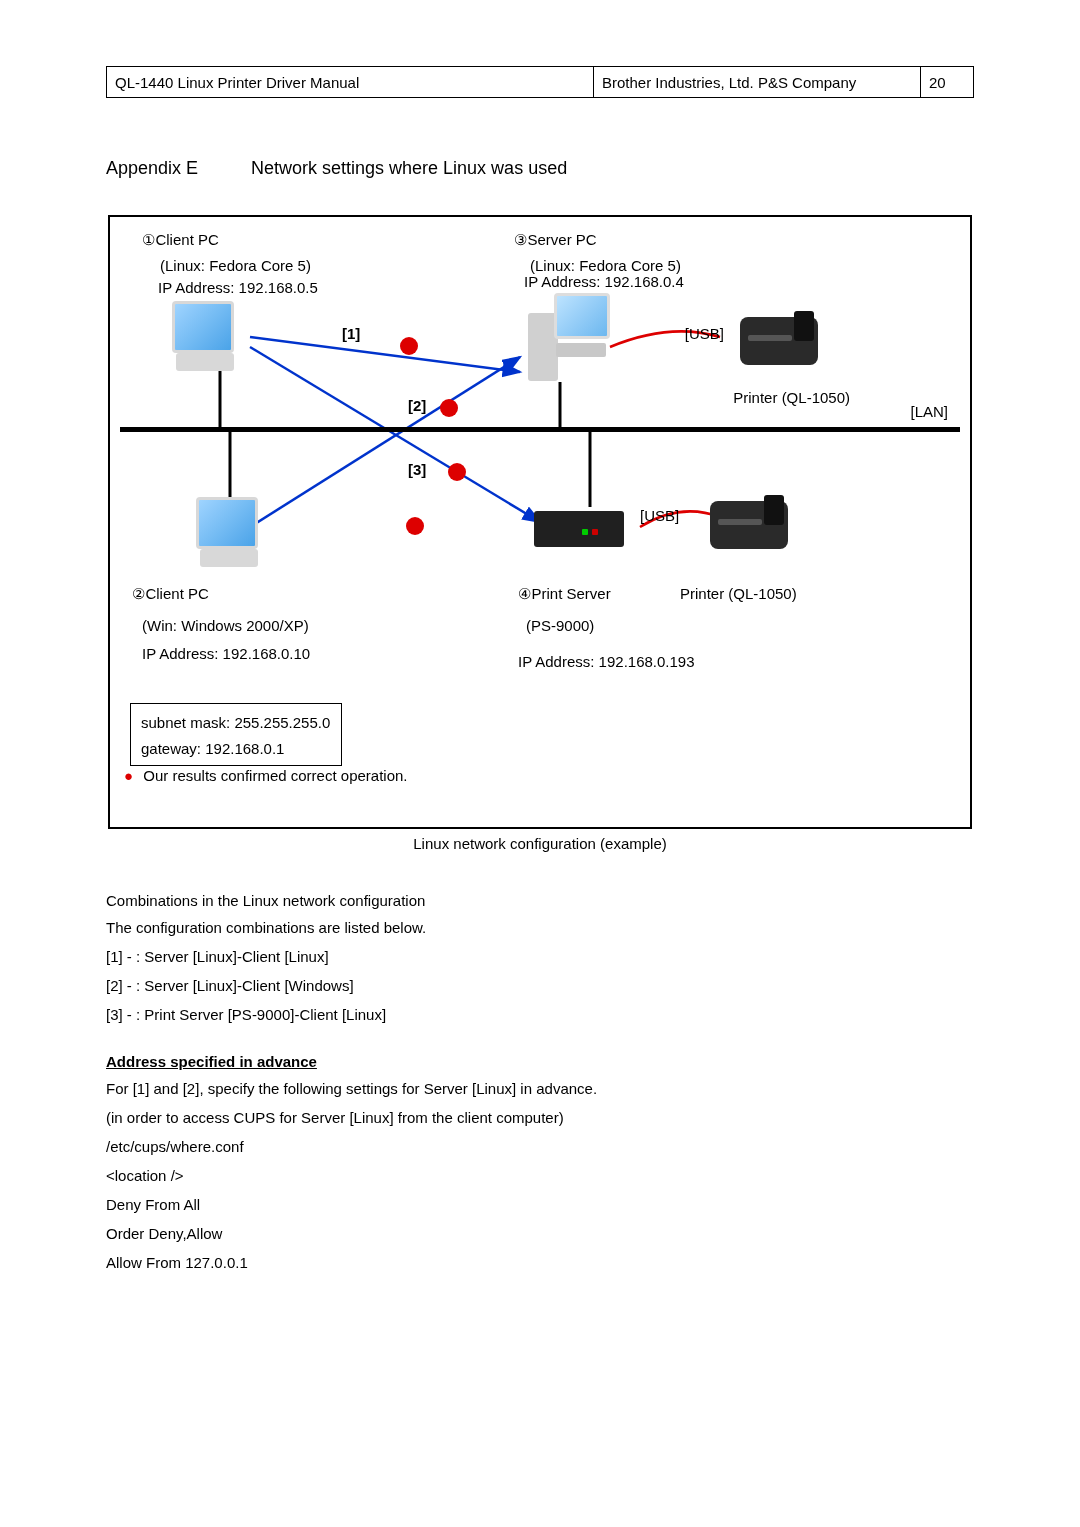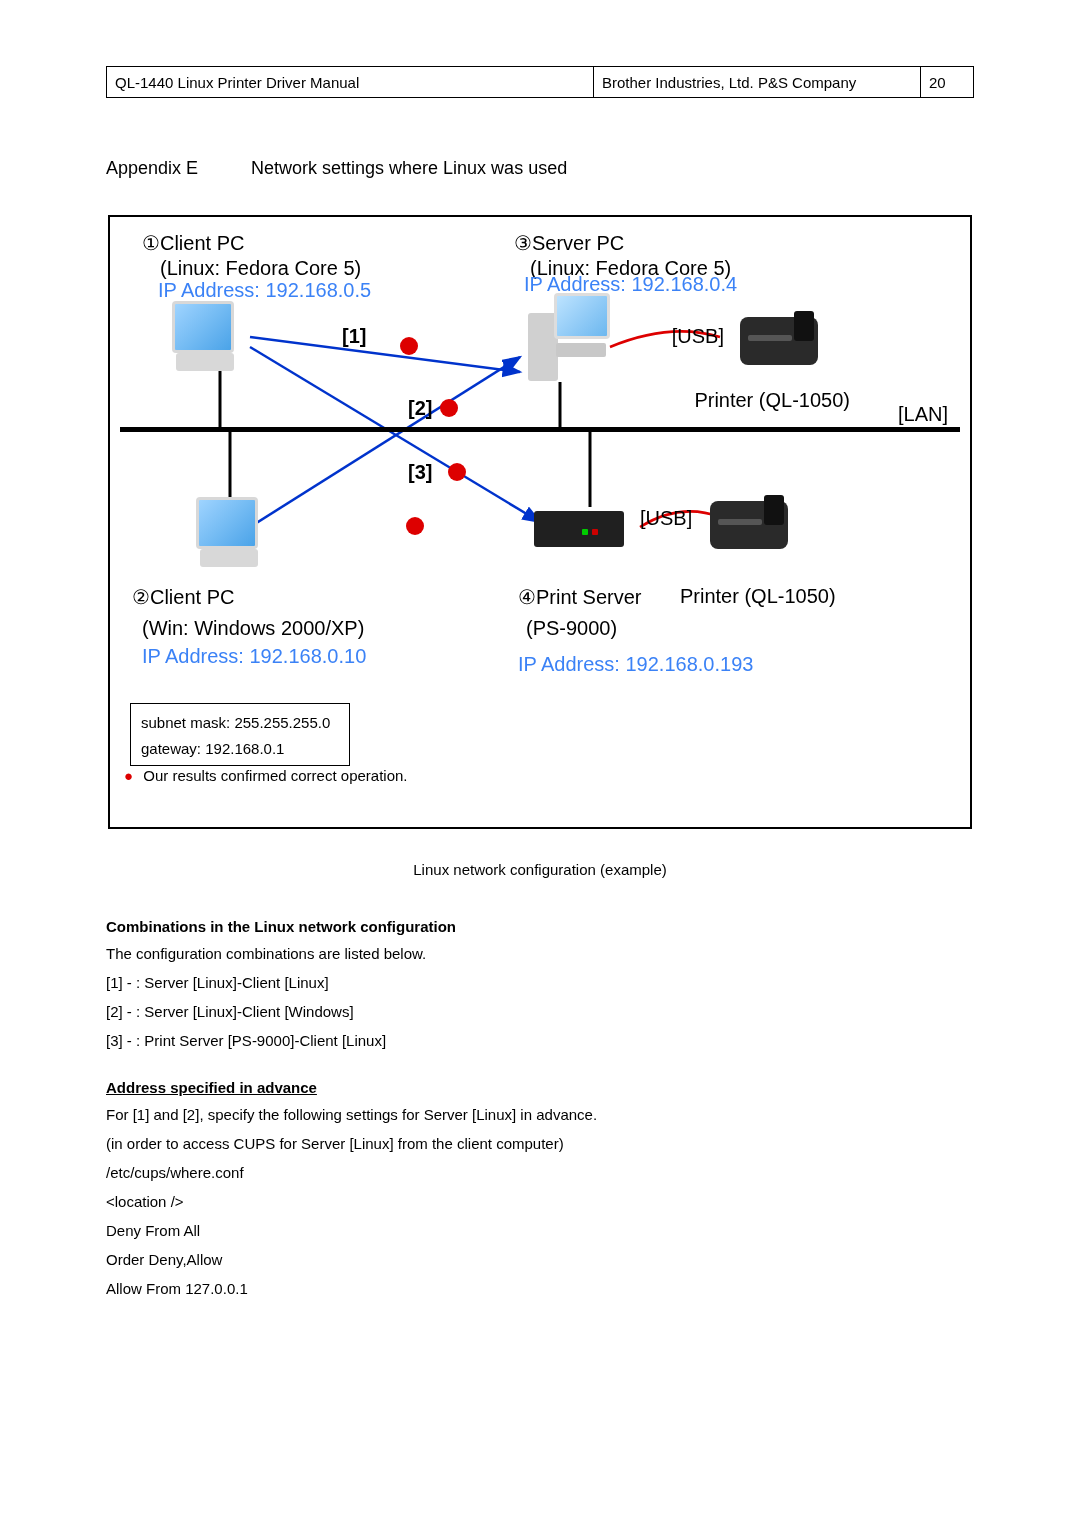--- a/index.html
+++ b/index.html
@@ -6,49 +6,49 @@
   .page{width:1080px;min-height:1527px;box-sizing:border-box;padding:66px 106px 40px 106px;position:relative}
   .hdr{border:1.5px solid #000;display:flex;height:30px}
   .hdr .cell{border-right:1.5px solid #000;padding:4px 8px;display:flex;align-items:center}
   .hdr .left{flex:1}
   .hdr .mid{width:310px}
   .hdr .right{width:36px;border-right:none;justify-content:flex-start}
   h1{font-size:18px;font-weight:400;margin:60px 0 36px 0}
   h1 .apx{display:inline-block;width:140px}
   .diagram{border:2px solid #000;height:610px;position:relative;margin:0 2px}
   .diagram *{position:absolute}
-  .purple{color:#3b82f6}
-  .caption{text-align:center;margin:32px 0 40px 0}
-  .sect-bold{font-weight:700;margin:0 0 10px 0}
+  .purple{color:#000000}
+  .caption{text-align:center;margin:6px 0 40px 0}
+  .sect-bold{font-weight:400;margin:0 0 10px 0}
   .sect-ul{font-weight:700;text-decoration:underline;margin:30px 0 10px 0}
   p.line{margin:0 0 12px 0}
   .bullet{color:#d00;margin-right:6px}
 
   
   .lan{top:210px;left:10px;width:calc(100% - 20px);height:5px;background:#000}
   .lan-lbl{top:186px;right:22px;font-weight:400}
-  .lbl{font-size:20px}
+  .lbl{font-size:15px}
   .red-dot{width:18px;height:18px;border-radius:50%;background:#d00}
   .svg{top:0;left:0;width:100%;height:100%}
   .printer{width:78px;height:58px}
   .printer .body{width:78px;height:48px;background:#2a2a2a;border-radius:8px;top:6px}
   .printer .out{width:20px;height:30px;background:#111;border-radius:3px;left:54px;top:0}
   .printer .slot{width:44px;height:6px;background:#555;left:8px;top:24px;border-radius:2px}
   .pc{width:70px;height:68px}
   .pc .base{width:58px;height:18px;background:#d8d8d8;left:6px;top:52px;border-radius:3px}
   .pc .scr{width:56px;height:46px;background:linear-gradient(135deg,#9fd4ff,#4aa3e8);border:3px solid #d8d8d8;border-radius:4px;left:2px;top:0}
   .server{width:80px;height:90px}
   .server .tw{width:30px;height:68px;background:#d0d0d0;border-radius:3px;left:0;top:20px}
   .server .scr{width:50px;height:40px;background:linear-gradient(135deg,#bde3ff,#6cb7ef);border:3px solid #ddd;border-radius:4px;left:26px;top:0}
   .server .base{width:50px;height:14px;background:#c8c8c8;left:28px;top:50px;border-radius:2px}
   .psrv{width:90px;height:44px}
   .psrv .b{width:90px;height:36px;background:#202020;border-radius:3px;top:4px}
   .psrv .led{width:6px;height:6px;background:#0c0;left:48px;top:22px;border-radius:1px}
   .psrv .led2{width:6px;height:6px;background:#c00;left:58px;top:22px;border-radius:1px}
-  .subnet{border:1.5px solid #000;padding:6px 10px 4px 10px;left:20px;top:486px;width:198px;line-height:1.7;font-size:15px}
+  .subnet{border:1.5px solid #000;padding:6px 2px 4px 10px;left:20px;top:486px;width:198px;line-height:1.7;font-size:15px}
   .subnet span{position:static;display:block}
   .conf{left:14px;top:550px;position:absolute}
   .conf span{position:static}
 </style>
 </head>
 <body>
 
 <div class="page">
 
   <div class="hdr">

